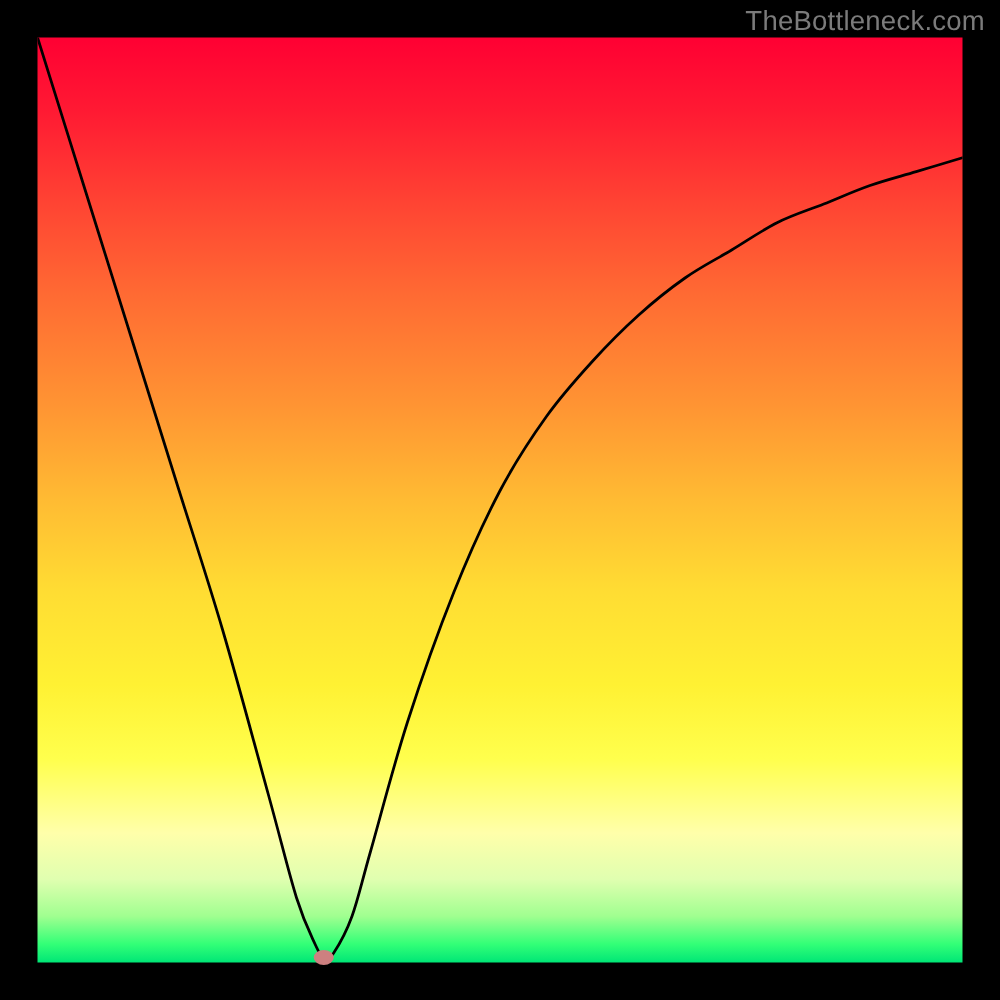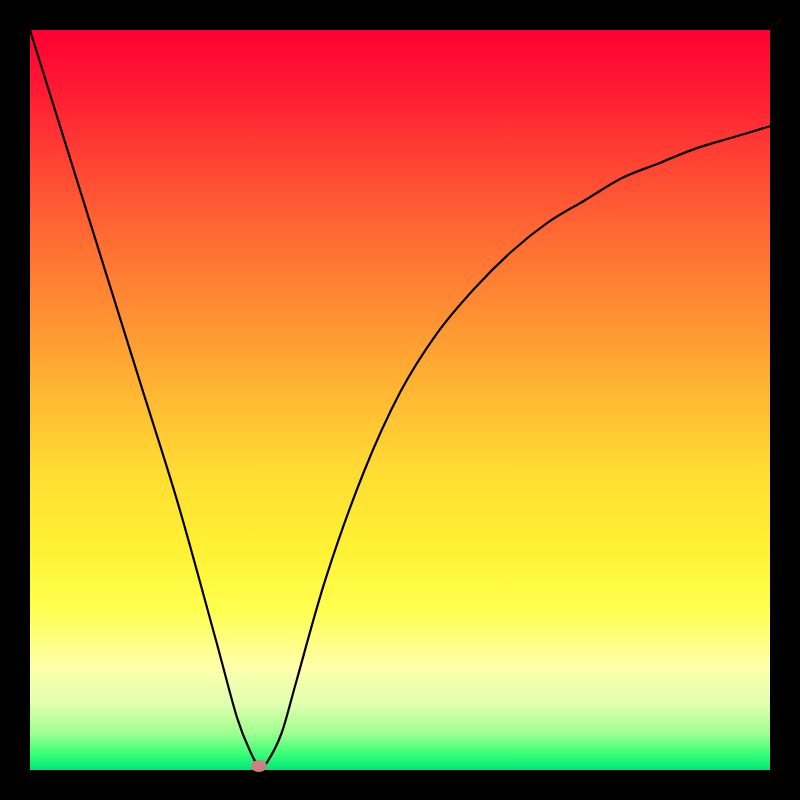--- a/index.html
+++ b/index.html
@@ -67,13 +67,14 @@
 </head>
 <body>
 
 <div class="frame">
   <div class="plot-area">
     <svg class="curve-svg" viewBox="0 0 740 740" preserveAspectRatio="none">
       <path id="curve-path" fill="none" stroke="#000" stroke-width="2.2" stroke-linejoin="round" stroke-linecap="round" d="M 0 0 C 6.166666666666667 19.73333333333333 24.666666666666664 78.93333333333331 37 118.39999999999998 C 49.333333333333336 157.86666666666665 61.666666666666664 197.3333333333333 74 236.79999999999995 C 86.33333333333333 276.26666666666665 98.66666666666667 315.7333333333333 111 355.2 C 123.33333333333333 394.6666666666667 135.66666666666666 431.6666666666667 148 473.6 C 160.33333333333334 515.5333333333333 175.13333333333333 571.0333333333333 185 606.8 C 194.86666666666667 642.5666666666666 201.03333333333336 668.4666666666667 207.20000000000002 688.2 C 213.36666666666667 707.9333333333334 218.3 717.1833333333334 222 725.2 C 225.7 733.2166666666667 226.93333333333334 735.0666666666666 229.4 736.3 C 231.86666666666667 737.5333333333333 233.10000000000002 738.15 236.8 732.6 C 240.5 727.0500000000001 246.66666666666669 716.5666666666666 251.60000000000002 703 C 256.53333333333336 689.4333333333334 259 677.1 266.4 651.2 C 273.79999999999995 625.3000000000001 284.9 582.1333333333333 296 547.6 C 307.1 513.0666666666667 320.6666666666667 474.83333333333337 333 444 C 345.3333333333333 413.16666666666663 357.66666666666663 386.0333333333333 370 362.59999999999997 C 382.33333333333337 339.16666666666663 394.66666666666674 320.6666666666667 407.00000000000006 303.40000000000003 C 419.33333333333337 286.1333333333334 431.6666666666667 272.56666666666666 444 259 C 456.3333333333333 245.43333333333334 468.6666666666667 233.1 481 222 C 493.3333333333333 210.9 505.6666666666667 201.03333333333333 518 192.39999999999998 C 530.3333333333334 183.76666666666662 542.6666666666666 177.59999999999994 555 170.19999999999993 C 567.3333333333334 162.79999999999993 579.6666666666666 154.16666666666666 592 148 C 604.3333333333334 141.83333333333334 616.6666666666666 138.13333333333338 629 133.20000000000005 C 641.3333333333334 128.2666666666667 653.6666666666666 122.71666666666664 666 118.39999999999998 C 678.3333333333334 114.08333333333331 690.6666666666666 111.00000000000006 703 107.30000000000007 C 715.3333333333334 103.60000000000008 733.8333333333334 98.05000000000005 740 96.20000000000005"></path>
     </svg>
     <div id="marker" class="marker" style="left: 229.4px; top: 736.3px;"></div>
   </div>
+  <div class="watermark">TheBottleneck.com</div>
 </div>
 
 </body></html>

